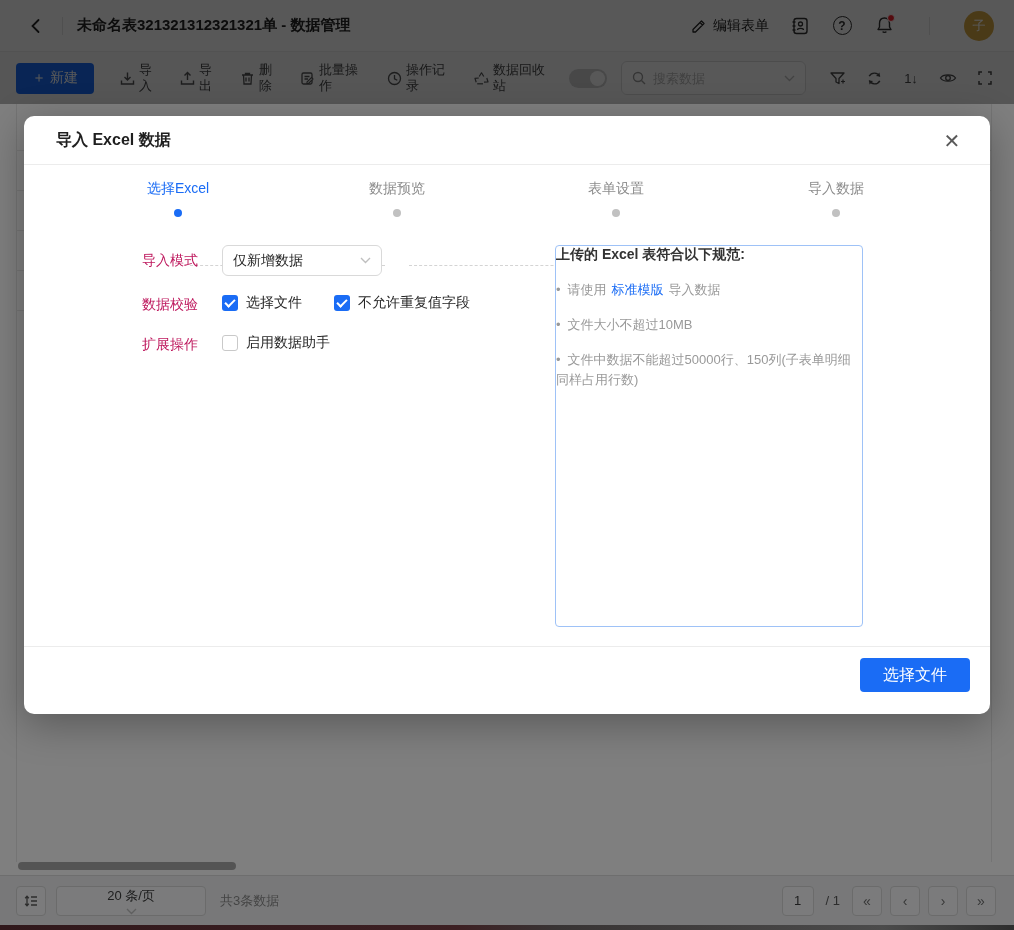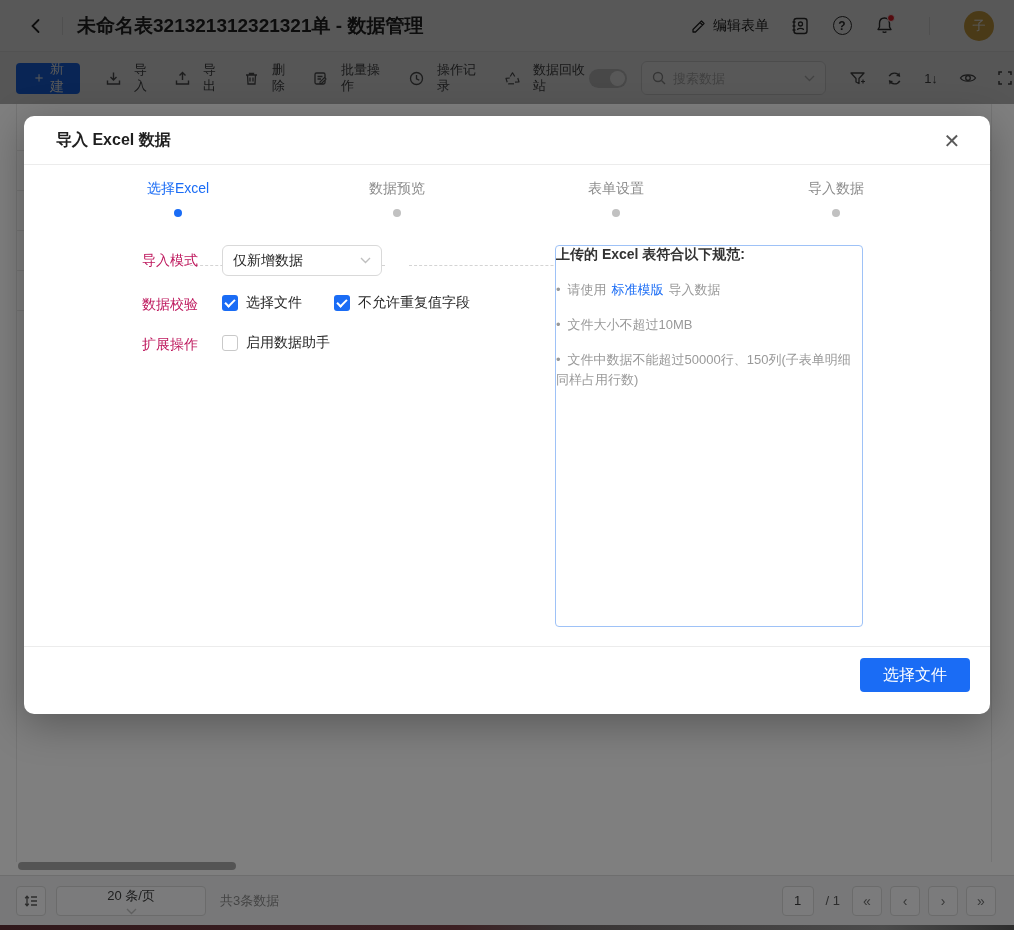--- a/index.html
+++ b/index.html
@@ -4,31 +4,31 @@
 <style>
   * { margin:0; padding:0; box-sizing:border-box; }
   html,body { width:1014px; height:930px; }
   body { font-family:"Liberation Sans","DejaVu Sans",sans-serif; position:relative; background:#fff; overflow:hidden; }
   svg { display:block; }
 
   
   .topbar { position:absolute; top:0; left:0; width:1014px; height:52px; background:#fff; display:flex; align-items:center; padding:0 20px 0 24px; border-bottom:1px solid #ededed; }
   .back-btn { width:24px; height:24px; display:flex; align-items:center; justify-content:center; color:#262626; cursor:pointer; }
   .tb-divider { width:1px; height:18px; background:#e3e3e3; margin:0 14px; }
-  .doc-title { font-size:19px; font-weight:700; color:#262626; }
+  .doc-title { font-size:15px; font-weight:700; color:#262626; }
   .topbar-right { margin-left:auto; display:flex; align-items:center; gap:20px; }
   .edit-form { display:flex; align-items:center; gap:6px; font-size:14px; color:#262626; cursor:pointer; }
   .top-icon { width:22px; height:22px; color:#333; display:flex; align-items:center; justify-content:center; position:relative; cursor:pointer; }
   .help-circle { width:19px; height:19px; border:1.6px solid #333; border-radius:50%; font-size:12px; font-weight:700; color:#333; display:flex; align-items:center; justify-content:center; }
   .bell-dot { position:absolute; top:-1px; right:0; width:8px; height:8px; border-radius:50%; background:#f5222d; border:1.5px solid #fff; }
   .avatar { width:30px; height:30px; border-radius:50%; background:#d7a945; color:#fff; font-size:13px; display:flex; align-items:center; justify-content:center; cursor:pointer; }
 
   .toolbar { position:absolute; top:52px; left:0; width:1014px; height:52px; background:#f6f7f9; display:flex; align-items:center; padding:0 18px 0 16px; }
   .btn-new { height:31px; padding:0 16px; background:#1a6cf5; color:#fff; font-size:14px; border:none; border-radius:4px; display:flex; align-items:center; gap:4px; cursor:pointer; }
-  .tool-item { display:flex; align-items:center; gap:13px; margin-left:26px; color:#4a4a4a; font-size:13px; cursor:pointer; }
+  .tool-item { display:flex; align-items:center; gap:4px; margin-left:26px; color:#4a4a4a; font-size:13px; cursor:pointer; }
   .tool-item .ic { color:#555; flex:none; }
   .tool-item .lbl { display:inline-block; line-height:16px; word-break:break-all; }
   .w1 { width:15px; } .w3 { width:42px; } .w4 { width:56px; }
   .toggle { margin-left:auto; width:38px; height:19px; border-radius:10px; background:#cfcfcf; position:relative; cursor:pointer; flex:none; }
   .toggle .knob { position:absolute; right:2px; top:2px; width:15px; height:15px; border-radius:50%; background:#fff; }
   .search-box { margin-left:14px; width:185px; height:34px; background:#fff; border:1px solid #dcdcdc; border-radius:6px; display:flex; align-items:center; padding:0 10px; gap:7px; }
   .search-box input { border:none; outline:none; flex:1; min-width:0; font-size:13px; color:#262626; background:transparent; }
   .search-box input::placeholder { color:#b9b9b9; }
   .tool-icons { display:flex; align-items:center; gap:15px; margin-left:20px; }
   .icon-btn { width:22px; height:22px; color:#4a4a4a; display:flex; align-items:center; justify-content:center; cursor:pointer; font-size:13px; }

